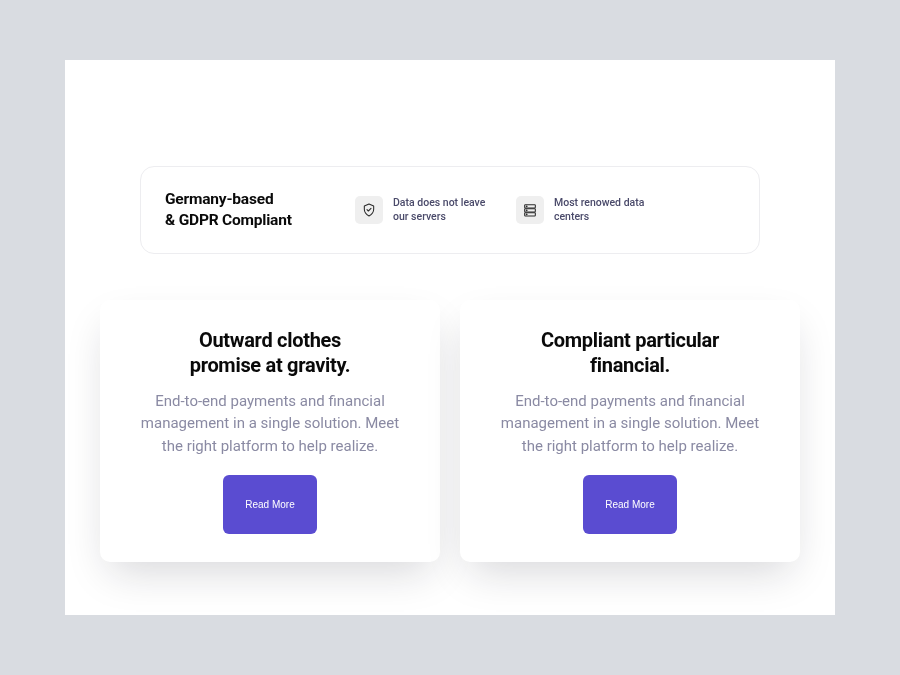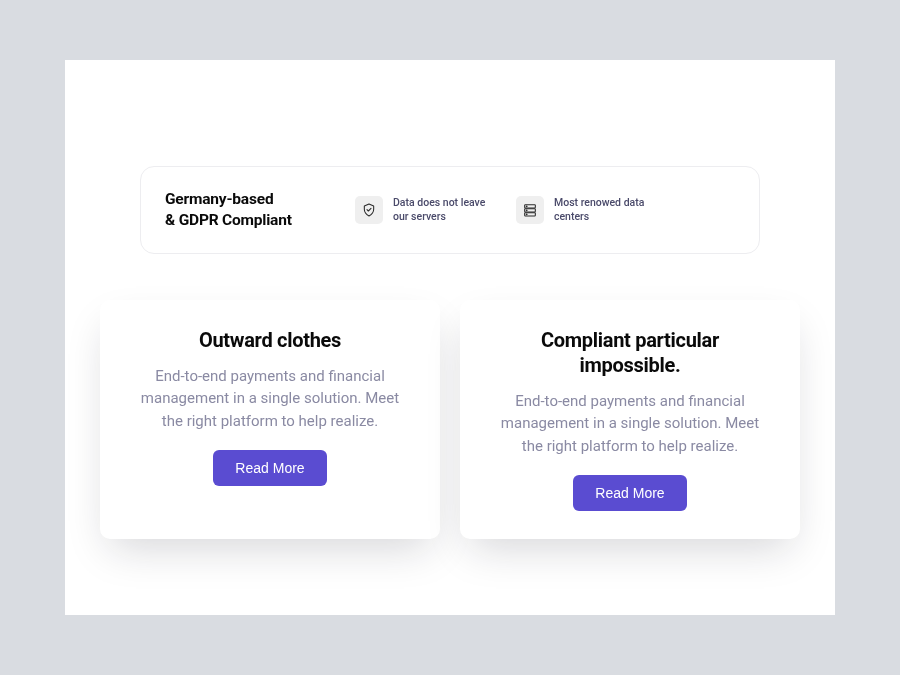--- a/index.html
+++ b/index.html
@@ -91,23 +91,23 @@
     line-height: 1.5;
     max-width: 270px;
     margin-left: auto;
     margin-right: auto;
   }
   .card-btn {
     display: inline-block;
     margin-top: 18px;
     background: #5a4cd1;
     color: #ffffff;
-    font-size: 14px;
+    font-size: 10px;
     font-weight: 500;
-    padding: 10px 22px;
+    padding: 24px 22px;
     border-radius: 6px;
     border: none;
     cursor: pointer;
   }
 </style>
 </head>
 <body>
 
 <div class="page">
 
@@ -141,29 +141,30 @@
       </div>
       <div class="feat-text">Most renowed data centers</div>
     </div>
   </div>
 
   <div class="cards">
 
     <div class="card">
       <div class="card-title">
         <span>Outward clothes</span><br>
+        <span>promise at gravity.</span>
       </div>
       <div class="card-desc">End-to-end payments and financial management in a single solution. Meet the right platform to help realize.</div>
       <button class="card-btn">Read More</button>
     </div>
 
     <div class="card">
       <div class="card-title">
         <span>Compliant particular</span><br>
-        <span>impossible.</span>
+        <span>financial.</span>
       </div>
       <div class="card-desc">End-to-end payments and financial management in a single solution. Meet the right platform to help realize.</div>
       <button class="card-btn">Read More</button>
     </div>
 
   </div>
 
 </div>
 
 </body></html>

